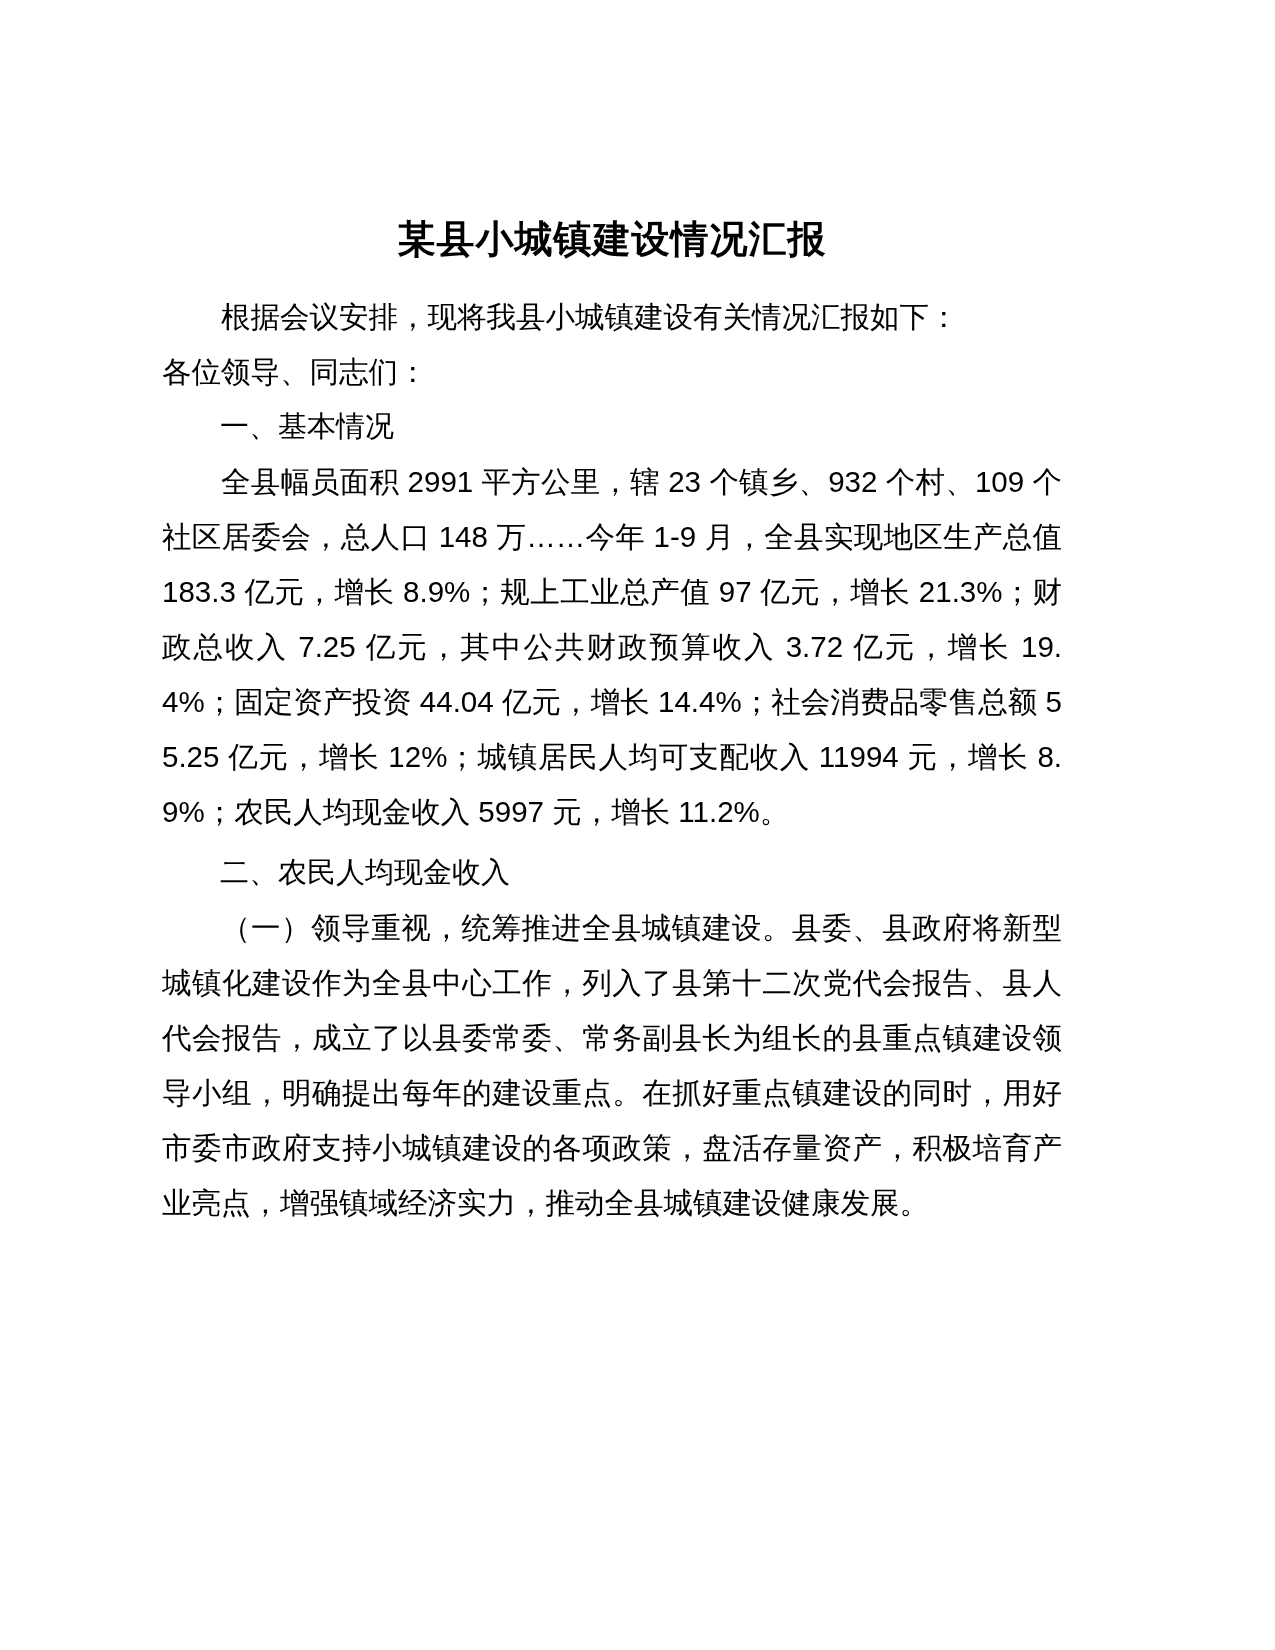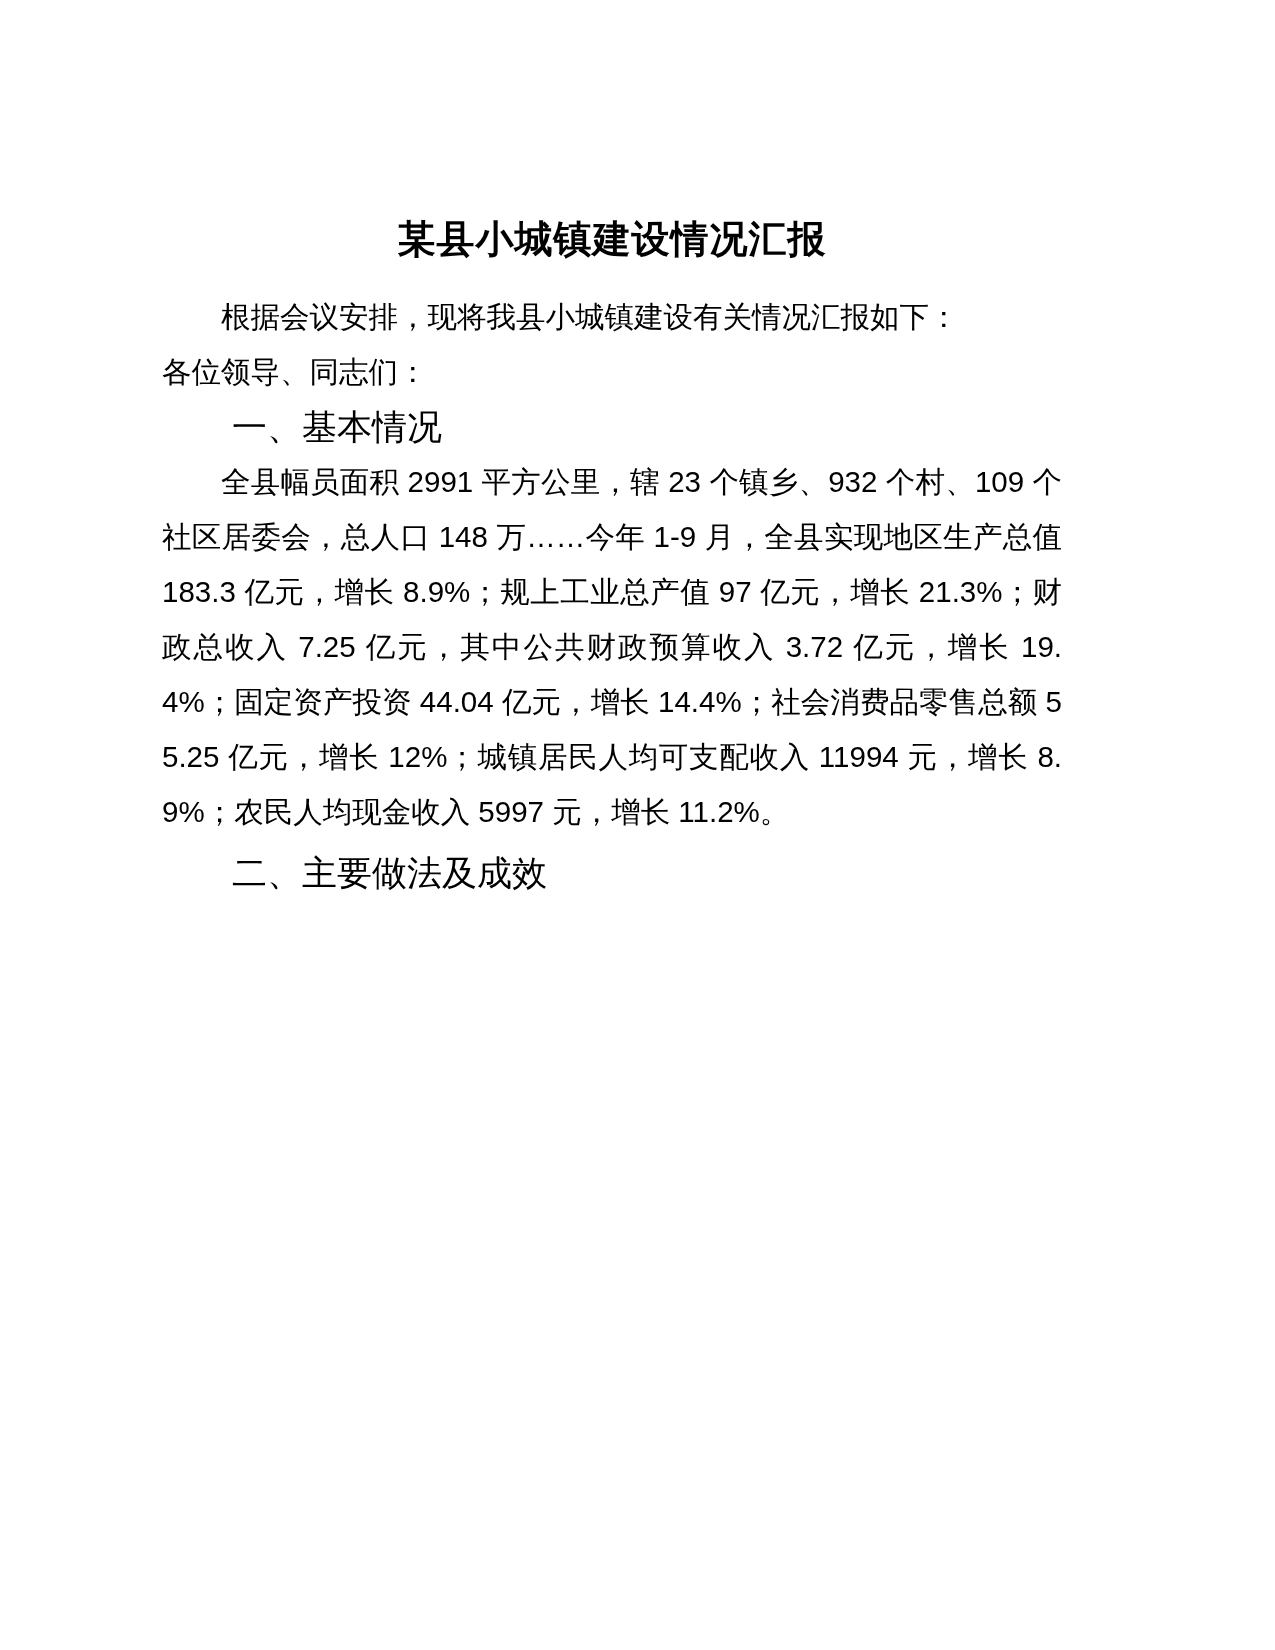--- a/index.html
+++ b/index.html
@@ -44,21 +44,21 @@
     text-justify: inter-ideograph;
     text-align-last: left;
     word-break: break-all;
     letter-spacing: 0px;
   }
   .indent {
     text-indent: 2em;
   }
   .gap-sm { height: 6px; }
   .heading-para {
-    font-size: 35px;
+    font-size: 29px;
     line-height: 55px;
     text-indent: 2em;
     margin: 0;
     padding: 0;
     text-align: left;
   }
   .salutation {
     text-indent: 0;
   }
 </style>
@@ -73,17 +73,18 @@
     <p class="para indent">根据会议安排，现将我县小城镇建设有关情况汇报如下：</p>
 
     <p class="para indent salutation">各位领导、同志们：</p>
 
     <p class="heading-para">一、基本情况</p>
 
     <p class="para indent">全县幅员面积 2991 平方公里，辖 23 个镇乡、932 个村、109 个社区居委会，总人口 148 万……今年 1-9 月，全县实现地区生产总值 183.3 亿元，增长 8.9%；规上工业总产值 97 亿元，增长 21.3%；财政总收入 7.25 亿元，其中公共财政预算收入 3.72 亿元，增长 19.4%；固定资产投资 44.04 亿元，增长 14.4%；社会消费品零售总额 55.25 亿元，增长 12%；城镇居民人均可支配收入 11994 元，增长 8.9%；农民人均现金收入 5997 元，增长 11.2%。</p>
 
     <div class="gap-sm"></div>
 
-    <p class="heading-para">二、主要做法及成效</p>
+    <p class="heading-para">二、农民人均现金收入</p>
 
+    <p class="para indent">（一）领导重视，统筹推进全县城镇建设。县委、县政府将新型城镇化建设作为全县中心工作，列入了县第十二次党代会报告、县人代会报告，成立了以县委常委、常务副县长为组长的县重点镇建设领导小组，明确提出每年的建设重点。在抓好重点镇建设的同时，用好市委市政府支持小城镇建设的各项政策，盘活存量资产，积极培育产业亮点，增强镇域经济实力，推动全县城镇建设健康发展。</p>
 
   </div>
 </div>
 
 </body></html>

